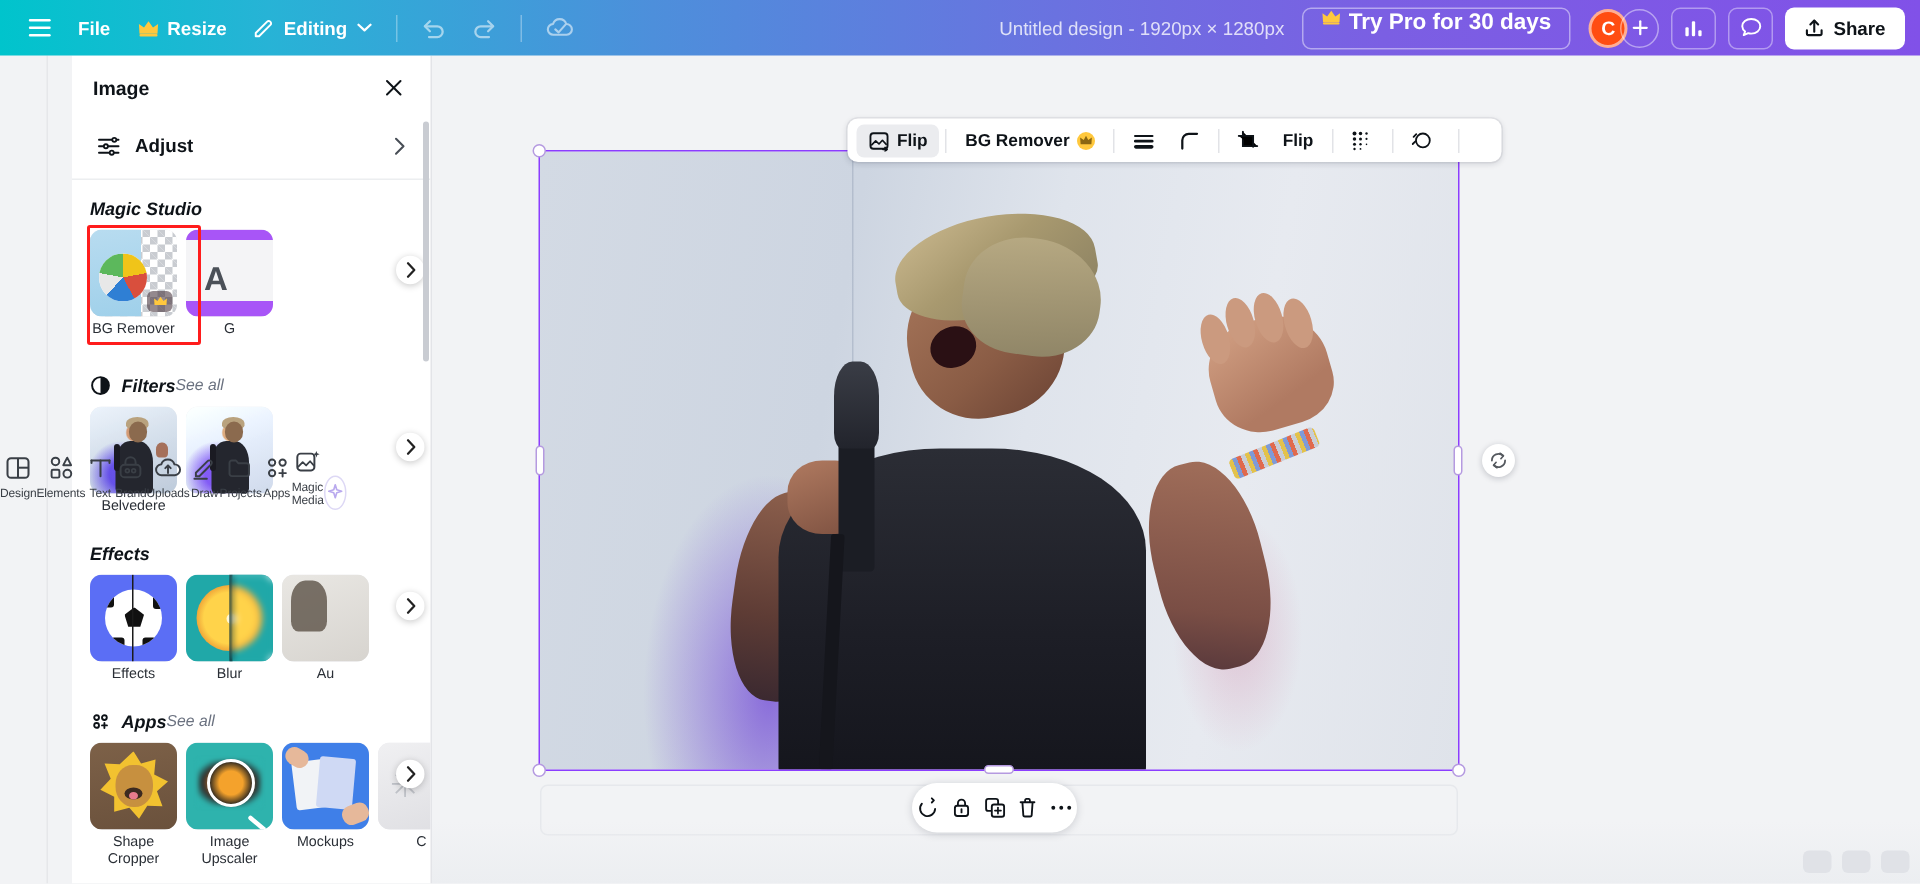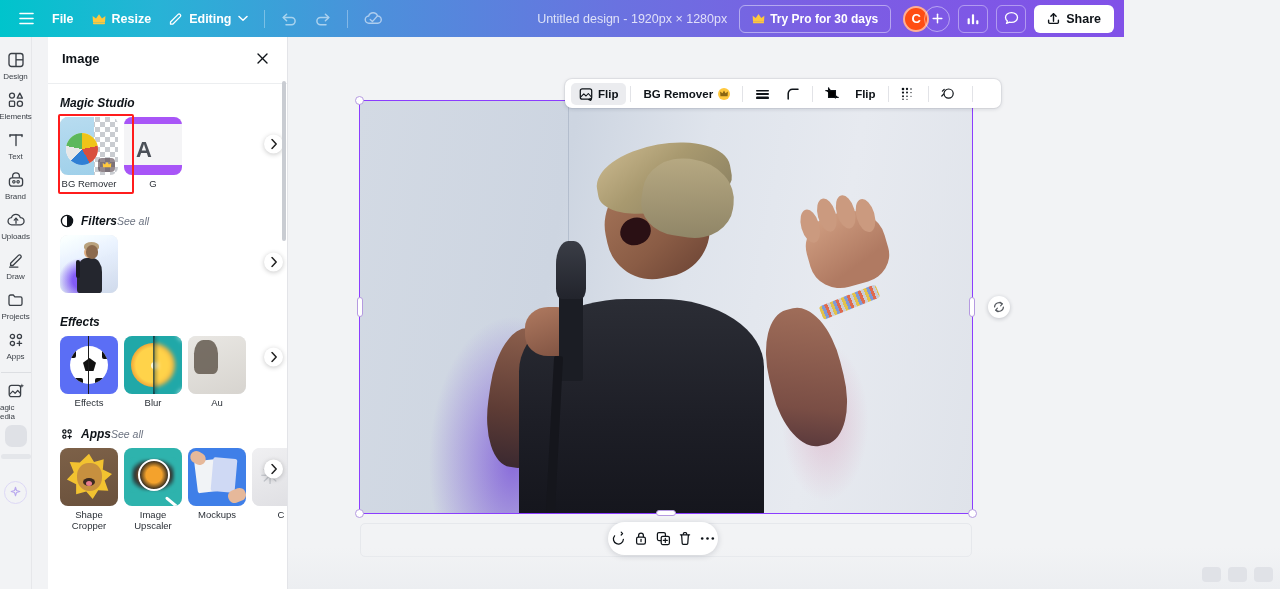--- a/index.html
+++ b/index.html
@@ -6,41 +6,41 @@
   html, body {
     width: 1280px; height: 589px;
     overflow: hidden;
     font-family: "Liberation Sans", sans-serif;
     background: #f2f3f5;
   }
   body { position: relative; }
 
   
   #topbar {
-    position: absolute; top: 0; left: 0; width: 1124px; height: 37px;
+    position: absolute; top: 0; left: 0; width: 1280px; height: 37px;
     background: linear-gradient(90deg,#00c4cc 0%, #27b3d6 14%, #4d8fdb 34%, #6a72e0 55%, #7b5fe3 72%, #8151e8 100%);
     display: flex; align-items: center; color: #fff;
     z-index: 50;
   }
   .tb-left { display: flex; align-items: center; gap: 0; padding-left: 10px; }
   .tb-btn {
     display: flex; align-items: center; gap: 6px;
     height: 26px; padding: 0 9px; border-radius: 5px;
     font-size: 12.5px; font-weight: bold; color: #fff; cursor: pointer;
     white-space: nowrap;
   }
   .tb-icon { display: inline-flex; align-items: center; justify-content: center; }
   .tb-sep { width: 1px; height: 18px; background: rgba(255,255,255,0.33); margin: 0 7px; }
   .tb-ghost { opacity: 0.55; }
   .tb-spacer { flex: 1; }
   .tb-title { font-size: 12.5px; color: rgba(255,255,255,0.78); margin-right: 12px; white-space: nowrap; }
   .tb-pro {
-    display: flex; align-items: center; gap: 5px; height: 28px; padding: 0 12px;
+    display: flex; align-items: flex-start; gap: 5px; height: 28px; padding: 0 12px;
     border: 1px solid rgba(255,255,255,0.45); border-radius: 6px;
-    font-size: 12px; font-weight: bold; cursor: pointer;
+    font-size: 15px; font-weight: bold; cursor: pointer;
   }
   .avatar {
     width: 26px; height: 26px; border-radius: 50%;
     background: #ff4d12; color: #fff; font-size: 13px; font-weight: bold;
     display: flex; align-items: center; justify-content: center;
     border: 2px solid rgba(255,255,255,0.55);
     margin-left: 12px; cursor: pointer;
   }
   .plus-circle {
     width: 26px; height: 26px; border-radius: 50%;
@@ -57,21 +57,21 @@
   .tb-share {
     display: flex; align-items: center; gap: 6px;
     height: 28px; padding: 0 13px; border-radius: 6px;
     background: #fff; color: #0e1318; font-size: 12.5px; font-weight: bold;
     margin-left: 8px; margin-right: 10px; cursor: pointer;
   }
 
   
   #rail {
     position: absolute; top: 37px; left: 0; width: 32px; height: 552px;
-    background: #f2f3f5; display: flex; flex-direction: column;
+    background: #f2f3f5; display: flex; flex-direction: row;
     align-items: center; padding-top: 8px;
     border-right: 1px solid #e6e7ea;
     z-index: 40;
   }
   .rail-item {
     width: 44px; padding: 5px 0 4px; display: flex; flex-direction: column;
     align-items: center; gap: 2px; border-radius: 7px; cursor: pointer;
   }
   .rail-label { font-size: 8px; color: #3a3f46; letter-spacing: -0.1px; }
   .rail-divider { width: 30px; height: 1px; background: #dcdee2; margin: 7px 0 3px; }
@@ -563,20 +563,45 @@
         <svg width="13" height="13" viewBox="0 0 13 13">
             <g stroke="#0e1318" stroke-width="1.35" stroke-linecap="round">
               <path d="M2 2l9 9"></path>
               <path d="M11 2l-9 9"></path>
             </g>
           </svg>
       </span>
     </div>
   </div>
 
+  <div class="adjust-row">
+    <span>
+      <svg width="17" height="17" viewBox="0 0 17 17">
+          <g stroke="#0e1318" stroke-width="1.3" stroke-linecap="round">
+            <path d="M2 4.2h9"></path>
+            <path d="M13.4 4.2h1.6"></path>
+            <path d="M2 8.5h3.4"></path>
+            <path d="M7.8 8.5h7.2"></path>
+            <path d="M2 12.8h7.3"></path>
+            <path d="M11.7 12.8h3.3"></path>
+          </g>
+          <g fill="#fff" stroke="#0e1318" stroke-width="1.2">
+            <circle cx="12.2" cy="4.2" r="1.35"></circle>
+            <circle cx="6.6" cy="8.5" r="1.35"></circle>
+            <circle cx="10.5" cy="12.8" r="1.35"></circle>
+          </g>
+        </svg>
+    </span>
+    <span class="adjust-label">Adjust</span>
+    <span>
+      <svg width="9" height="13" viewBox="0 0 9 13">
+          <path d="M2 1.5L7 6.5 2 11.5" fill="none" stroke="#4a5058" stroke-width="1.4" stroke-linecap="round" stroke-linejoin="round"></path>
+        </svg>
+    </span>
+  </div>
   <div class="panel-hr"></div>
 
   <div class="sect">
     <div class="sect-head">
       <div class="sect-title">Magic Studio</div>
     </div>
     <div class="thumbrow">
       <div class="thumb-cell">
         <div class="thumb">
           <div class="art checker"></div>
@@ -620,20 +645,31 @@
               <path d="M7 1.4a5.6 5.6 0 010 11.2z" fill="#0e1318"></path>
             </svg>
         </span>
         <span>Filters</span>
       </div>
       <div class="see-all">See all</div>
     </div>
     <div class="thumbrow">
       <div class="thumb-cell">
         <div class="thumb">
+          <div class="art portrait-art" style="filter:contrast(1.12) hue-rotate(-6deg);"></div>
+          <div class="portrait-body"></div>
+            <div class="portrait-turban"></div>
+            <div class="portrait-head"></div>
+          <div class="portrait-mic"></div>
+            <div class="portrait-hand"></div>
+        </div>
+        <div class="thumb-cap">Belvedere</div>
+      </div>
+      <div class="thumb-cell">
+        <div class="thumb">
           <div class="art portrait-art" style="filter:brightness(1.12);"></div>
           <div class="portrait-body"></div>
             <div class="portrait-turban"></div>
             <div class="portrait-head"></div>
           <div class="portrait-mic"></div>
         </div>
         <div class="thumb-cap"></div>
       </div>
     </div>
     <div class="arrow-chip" style="top:72px;">

